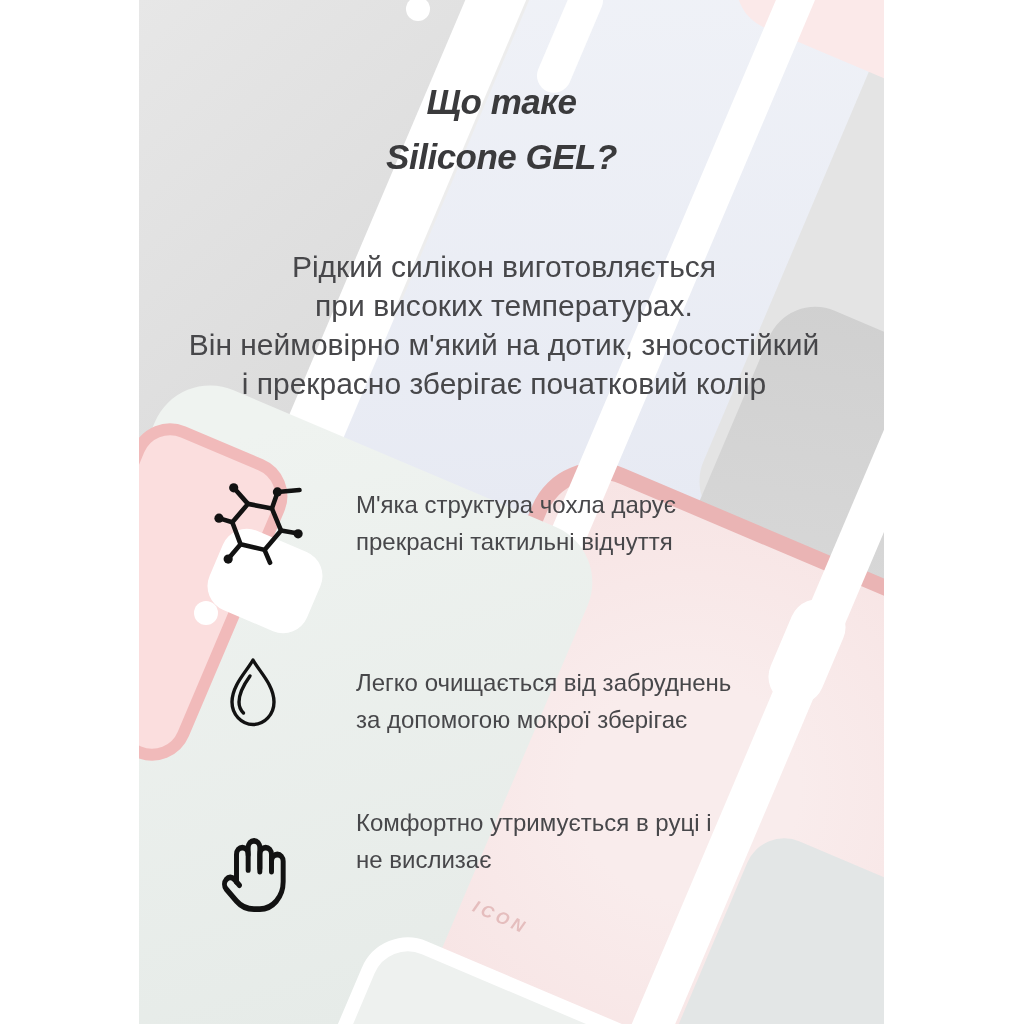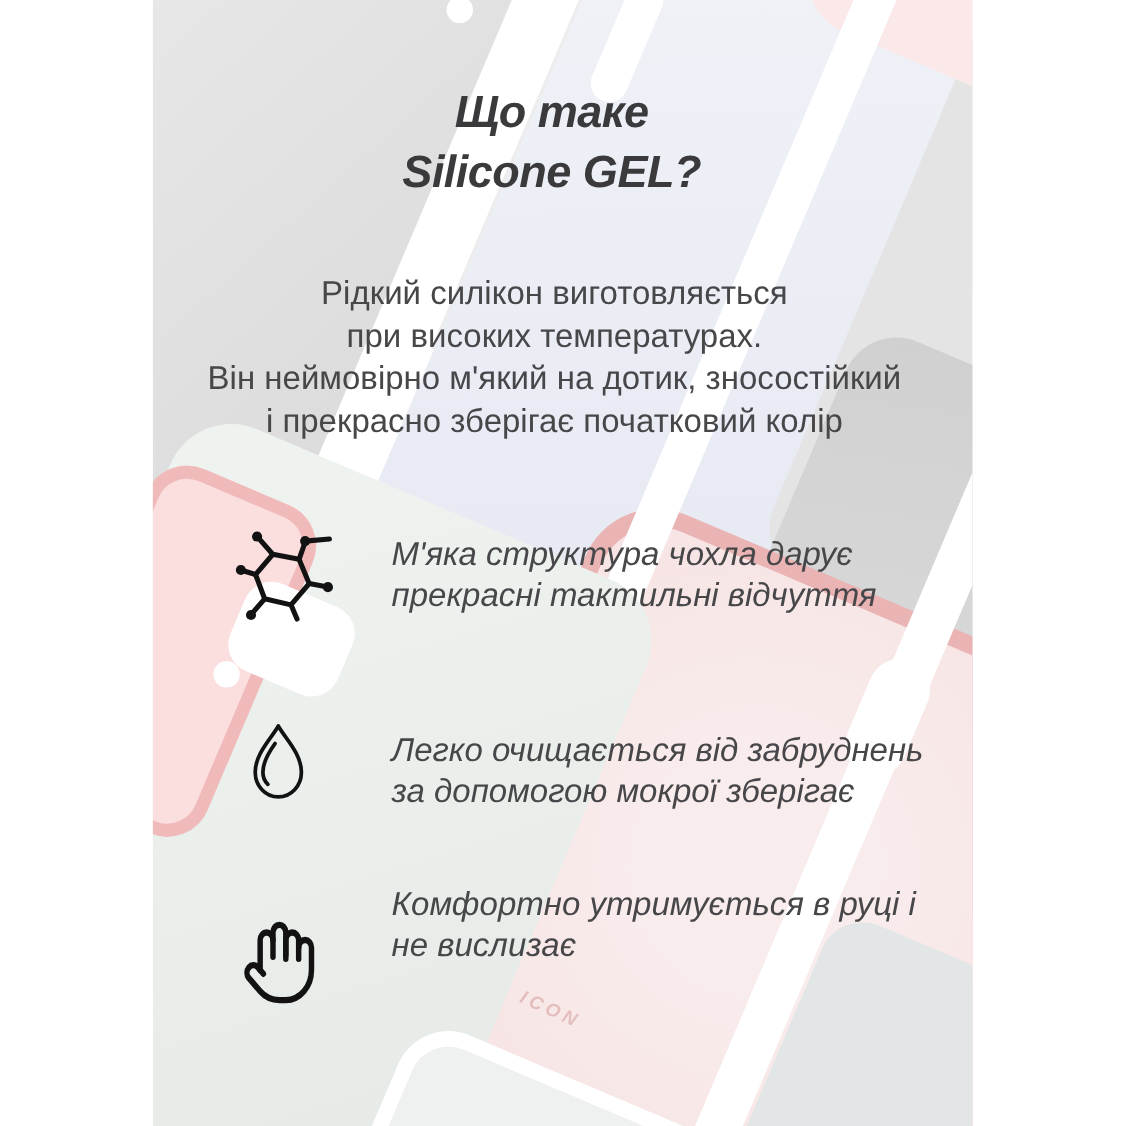--- a/index.html
+++ b/index.html
@@ -48,26 +48,26 @@
   .circle-cutout-mint{left:55px;top:601px;width:24px;height:24px;border-radius:50%;}
   .pill-cutout-red{left:640px;top:597px;width:56px;height:110px;border-radius:28px;transform:rotate(23deg);}
 
   .watermark{position:absolute;left:332px;top:908px;transform:rotate(24deg);
     font-weight:bold;font-style:italic;font-size:17px;letter-spacing:4px;
     color:rgba(198,120,120,0.38);}
 
   
   .multiline{white-space:pre-line;}
   #title{position:absolute;left:0;top:74px;width:1003px;text-align:center;
-    font-size:41px;line-height:55px;font-weight:bold;font-style:italic;
+    font-size:35px;line-height:55px;font-weight:bold;font-style:italic;
     letter-spacing:-0.5px;color:var(--title,#3a3a3c);}
   #intro{position:absolute;left:0;top:247px;width:1008px;text-align:center;
     font-size:30px;line-height:39px;color:var(--body,#47474a);}
-  .feature-text{position:absolute;left:356px;width:520px;font-size:30px;line-height:37px;
-    color:var(--body,#47474a);font-style:italic;}
+  .feature-text{position:absolute;left:356px;width:520px;font-size:24px;line-height:37px;
+    color:var(--body,#47474a);}
   .feature-icon{position:absolute;color:var(--icon,#121212);}
   .feature-icon svg{display:block;width:100%;height:100%;}
   #icon1{left:213px;top:477px;width:92px;height:97px;}
   #text1{top:486px;}
   #icon2{left:224px;top:656px;width:58px;height:78px;}
   #text2{top:664px;}
   #icon3{left:219px;top:834px;width:70px;height:82px;}
   #text3{top:804px;}
 </style>
 </head>

